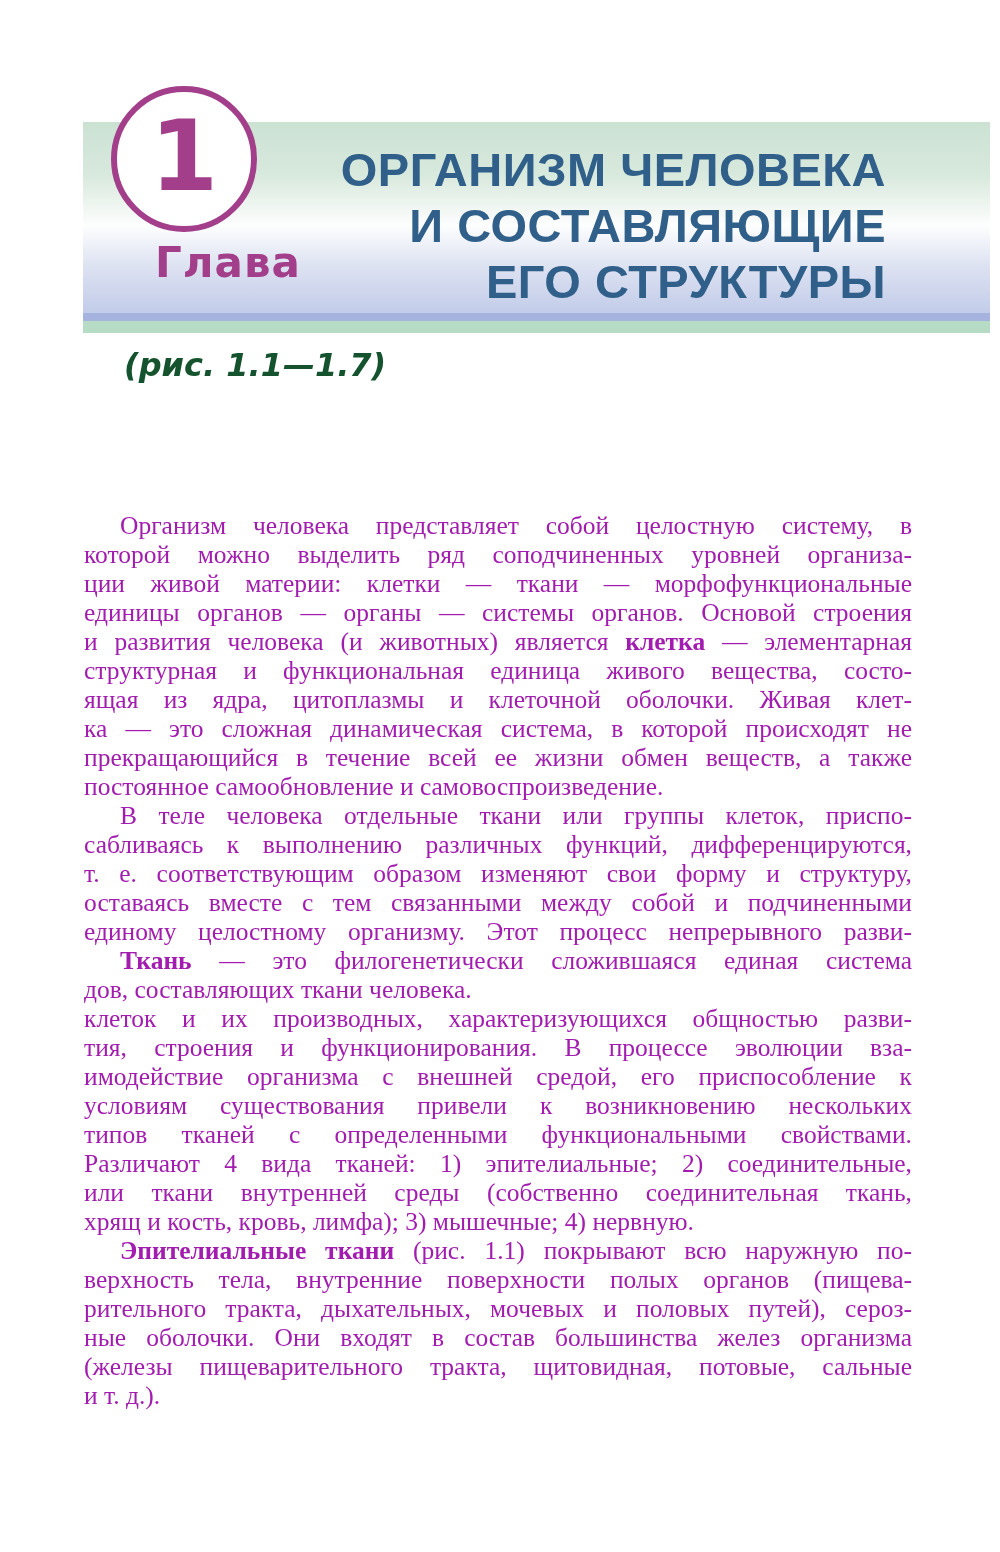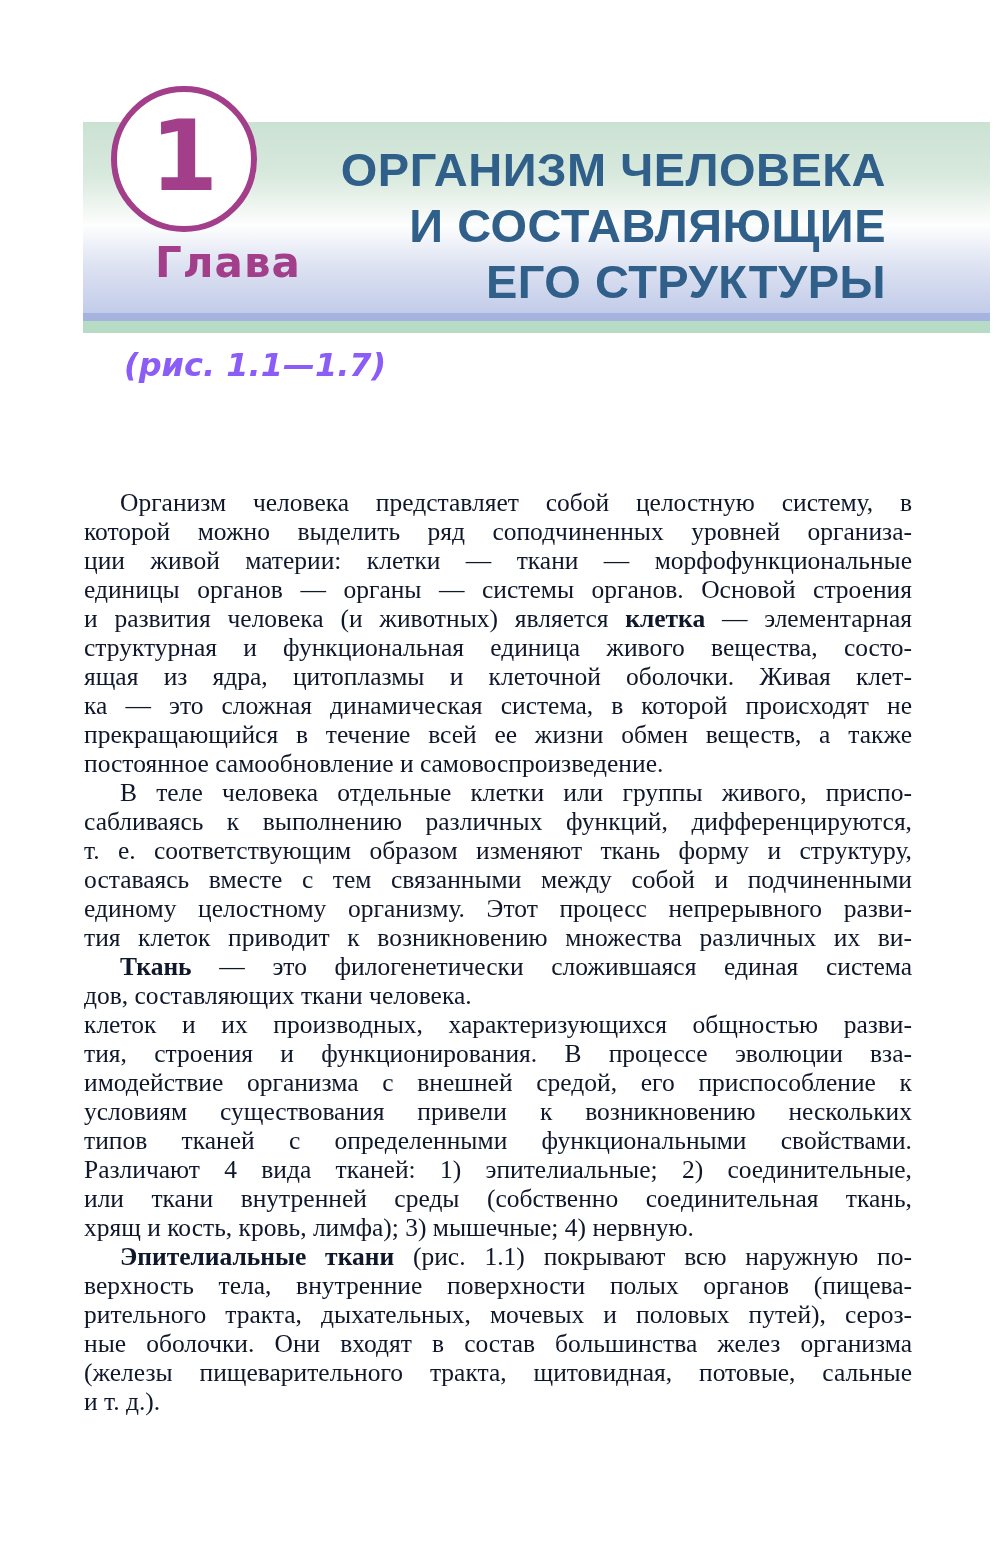--- a/index.html
+++ b/index.html
@@ -40,25 +40,25 @@
   .chapter-title{
     position:absolute;top:142px;right:114px;text-align:right;
     font-family:"Liberation Sans",sans-serif;font-weight:bold;
     font-size:47px;line-height:56px;color:var(--title-blue);
     letter-spacing:0.5px;
     margin-left:37px;
   }
   .figure-ref{
     position:absolute;left:124px;top:346px;
     font-family:"DejaVu Sans",sans-serif;font-weight:bold;font-style:italic;
-    font-size:32px;color:#8b5cf6;letter-spacing:0px;
+    font-size:32px;color:#14532d;letter-spacing:0px;
   }
   .body-text{
-    position:absolute;left:84px;top:488px;width:828px;
-    font-size:25.5px;line-height:29px;color:#0f172a;
+    position:absolute;left:84px;top:511px;width:828px;
+    font-size:25.5px;line-height:29px;color:#a21caf;
   }
   .body-text .line{
     text-align:justify;text-align-last:justify;white-space:normal;
   }
   .body-text .line.para-end{text-align-last:left;}
   .body-text .line.indent{text-indent:36px;}
   .body-text b{font-weight:bold;}
 </style>
 </head>
 <body>
@@ -89,26 +89,25 @@
       <div class="line indent"><span>Организм человека представляет собой целостную систему, в</span></div>
       <div class="line"><span>которой можно выделить ряд соподчиненных уровней организа-</span></div>
       <div class="line"><span>ции живой материи: клетки — ткани — морфофункциональные</span></div>
       <div class="line"><span>единицы органов — органы — системы органов. Основой строения</span></div>
       <div class="line"><span>и развития человека (и животных) является </span><b>клетка</b><span> — элементарная</span></div>
       <div class="line"><span>структурная и функциональная единица живого вещества, состо-</span></div>
       <div class="line"><span>ящая из ядра, цитоплазмы и клеточной оболочки. Живая клет-</span></div>
       <div class="line"><span>ка — это сложная динамическая система, в которой происходят не</span></div>
       <div class="line"><span>прекращающийся в течение всей ее жизни обмен веществ, а также</span></div>
       <div class="line para-end"><span>постоянное самообновление и самовоспроизведение.</span></div>
-      <div class="line indent"><span>В теле человека отдельные клетки или группы живого, приспо-</span></div>
+      <div class="line indent"><span>В теле человека отдельные ткани или группы клеток, приспо-</span></div>
       <div class="line"><span>сабливаясь к выполнению различных функций, дифференцируются,</span></div>
-      <div class="line"><span>т. е. соответствующим образом изменяют ткань форму и структуру,</span></div>
+      <div class="line"><span>т. е. соответствующим образом изменяют свои форму и структуру,</span></div>
       <div class="line"><span>оставаясь вместе с тем связанными между собой и подчиненными</span></div>
       <div class="line"><span>единому целостному организму. Этот процесс непрерывного разви-</span></div>
-      <div class="line"><span>тия клеток приводит к возникновению множества различных их ви-</span></div>
       <div class="line indent"><b>Ткань</b><span> — это филогенетически сложившаяся единая система</span></div>
       <div class="line para-end"><span>дов, составляющих ткани человека.</span></div>
       <div class="line"><span>клеток и их производных, характеризующихся общностью разви-</span></div>
       <div class="line"><span>тия, строения и функционирования. В процессе эволюции вза-</span></div>
       <div class="line"><span>имодействие организма с внешней средой, его приспособление к</span></div>
       <div class="line"><span>условиям существования привели к возникновению нескольких</span></div>
       <div class="line"><span>типов тканей с определенными функциональными свойствами.</span></div>
       <div class="line"><span>Различают 4 вида тканей: 1) эпителиальные; 2) соединительные,</span></div>
       <div class="line"><span>или ткани внутренней среды (собственно соединительная ткань,</span></div>
       <div class="line para-end"><span>хрящ и кость, кровь, лимфа); 3) мышечные; 4) нервную.</span></div>

